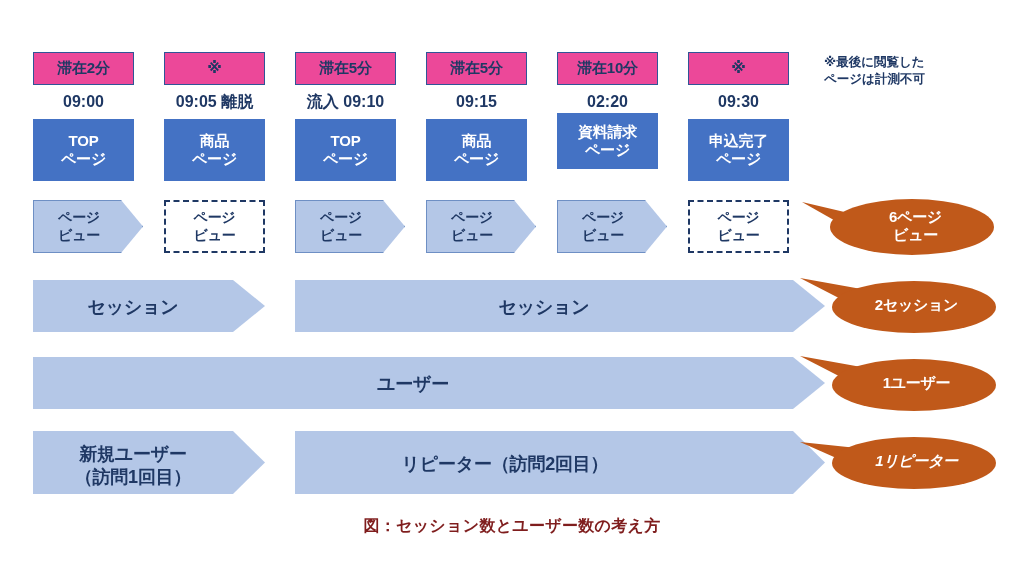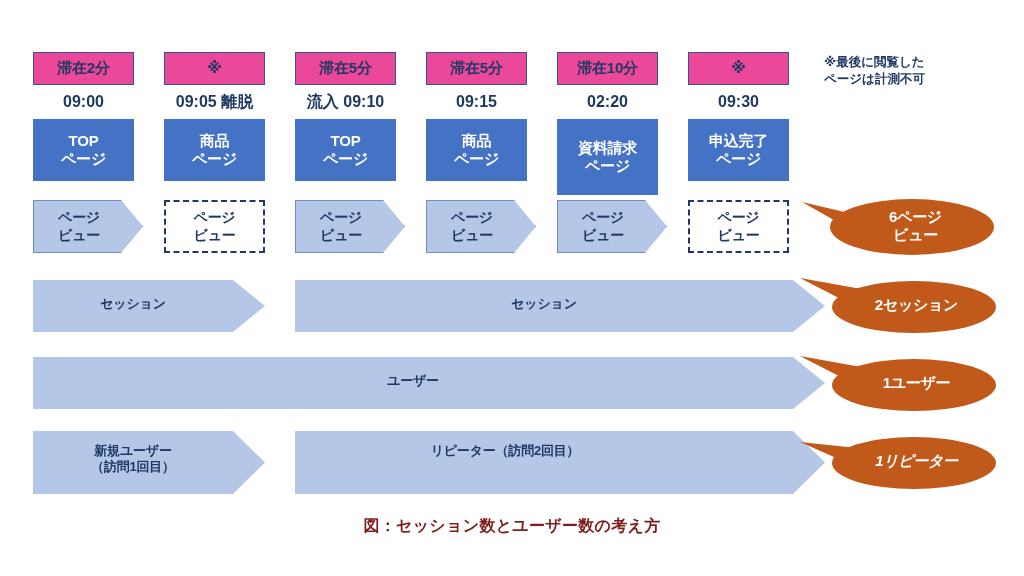--- a/index.html
+++ b/index.html
@@ -84,21 +84,21 @@
   .pv-dashed {
     background: #ffffff;
     border: 2.2px dashed #1F3864;
   }
 
   
   .bar {
     background: #B4C7E7;
     border: 1px solid #7F9AC9;
     color: #1F3864;
-    font-size: 13px;
+    font-size: 18px;
     font-weight: bold;
     letter-spacing: -0.2px;
     text-decoration: underline;
   }
   .bar.chev {
     clip-path: polygon(0 0, calc(100% - 32px) 0, 100% 50%, calc(100% - 32px) 100%, 0 100%);
     border: none;
     background:
       linear-gradient(#B4C7E7, #B4C7E7) padding-box;
     outline: none;
@@ -189,21 +189,21 @@
   <div class="node time-label" style="left:678px; top:90px; width:121px; height:24px;">09:30</div>
 
   <div class="node page-box" style="left:33px;  top:119px; width:101px; height:62px;">TOP
 ページ</div>
   <div class="node page-box" style="left:164px; top:119px; width:101px; height:62px;">商品
 ページ</div>
   <div class="node page-box" style="left:295px; top:119px; width:101px; height:62px;">TOP
 ページ</div>
   <div class="node page-box" style="left:426px; top:119px; width:101px; height:62px;">商品
 ページ</div>
-  <div class="node page-box" style="left:557px; top:119px; width:101px; height:76px;">資料請求
+  <div class="node page-box" style="left:557px; top:113px; width:101px; height:56px;">資料請求
 ページ</div>
   <div class="node page-box" style="left:688px; top:119px; width:101px; height:62px;">申込完了
 ページ</div>
 
 
   <div class="node pv pv-solid" style="left:33px;  top:200px; width:110px; height:53px;">ページ
 ビュー</div>
   <div class="node pv pv-dashed" style="left:164px; top:200px; width:101px; height:53px;">ページ
 ビュー</div>
   <div class="node pv pv-solid" style="left:295px; top:200px; width:110px; height:53px;">ページ
@@ -249,21 +249,21 @@
       <ellipse cx="114" cy="35" rx="82" ry="26" fill="#C0591A"></ellipse>
     </svg>
     <div class="callout-text" style="padding-left:28px;">1ユーザー</div>
   </div>
 
   <div class="bar chev" style="position:absolute; left:33px; top:431px; width:232px; height:63px;">
     <span class="bar-label" style="left:0; right:32px; top:12px; text-align:center;">新規ユーザー
 （訪問1回目）</span>
   </div>
   <div class="bar chev" style="position:absolute; left:295px; top:431px; width:530px; height:63px;">
-    <span class="bar-label" style="left:0; right:110px; top:12px; text-align:center;">リピーター（訪問2回目）</span>
+    <span class="bar-label" style="left:0; right:110px; top:22px; text-align:center;">リピーター（訪問2回目）</span>
   </div>
 
   <div class="callout" style="left:800px; top:428px; width:205px; height:66px;">
     <svg width="205" height="66" viewBox="0 0 205 66">
       <path d="M 0 14 L 76 22 L 68 44 Z" fill="#C0591A"></path>
       <ellipse cx="114" cy="35" rx="82" ry="26" fill="#C0591A"></ellipse>
     </svg>
     <div class="callout-text" style="padding-left:28px;font-style:italic;">1リピーター</div>
   </div>
 

